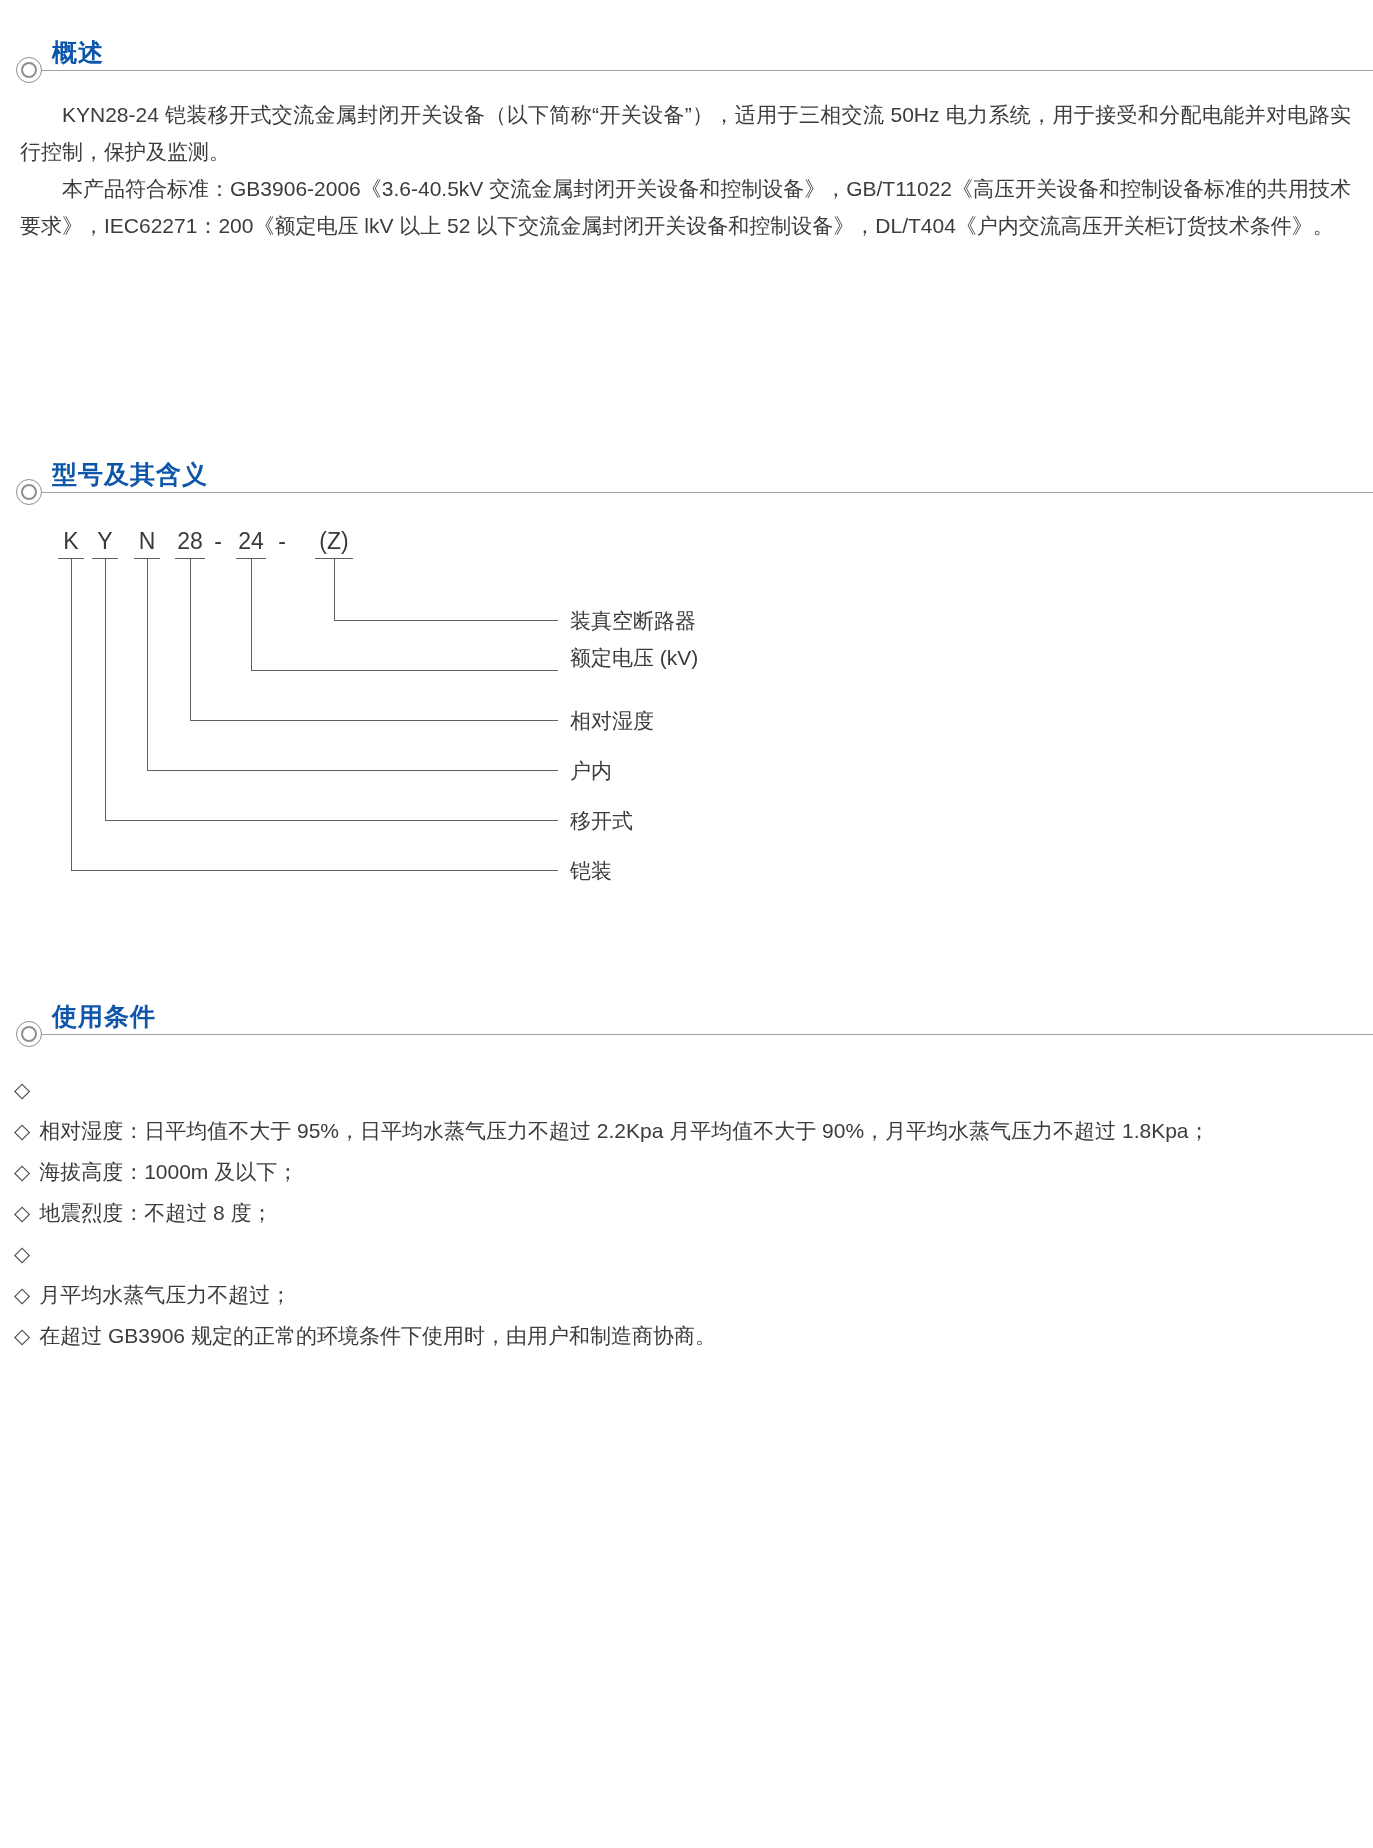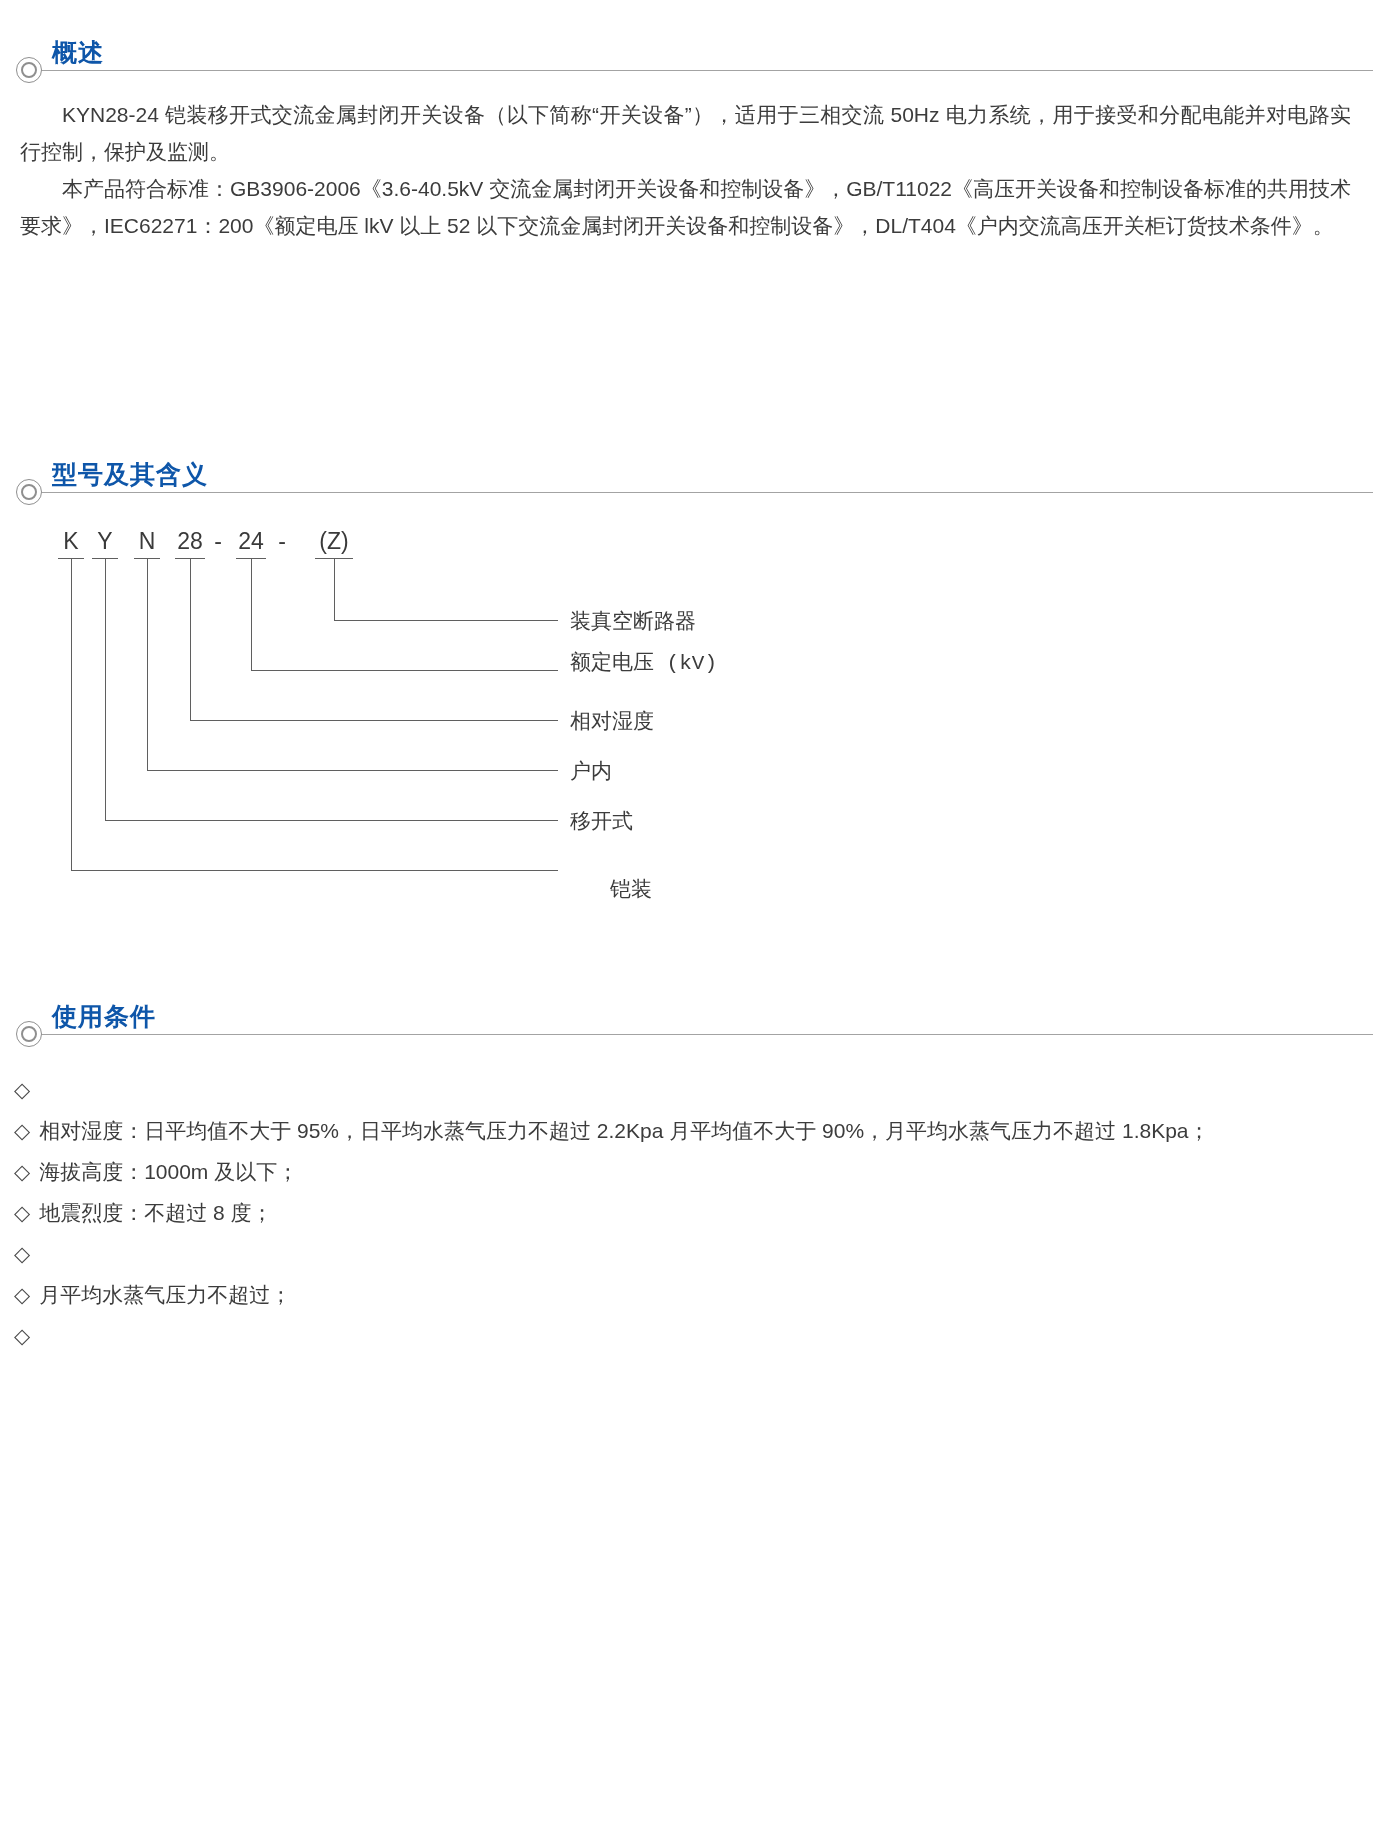--- a/index.html
+++ b/index.html
@@ -108,25 +108,25 @@
     <div class="vline" style="left:71px;height:311px;"></div>
 
     <div class="hline" style="left:334px;top:100px;width:224px;"></div>
     <div class="hline" style="left:251px;top:150px;width:307px;"></div>
     <div class="hline" style="left:190px;top:200px;width:368px;"></div>
     <div class="hline" style="left:147px;top:250px;width:411px;"></div>
     <div class="hline" style="left:105px;top:300px;width:453px;"></div>
     <div class="hline" style="left:71px;top:350px;width:487px;"></div>
 
     <span class="diagram-label" style="top:87px;">装真空断路器</span>
-    <span class="diagram-label" style="top:130px;font-family:Liberation Mono, monospace;">额定电压 (kV)</span>
+    <span class="diagram-label" style="top:124px;">额定电压 (kV)</span>
     <span class="diagram-label" style="top:187px;">相对湿度</span>
     <span class="diagram-label" style="top:237px;">户内</span>
     <span class="diagram-label" style="top:287px;">移开式</span>
-    <span class="diagram-label" style="top:355px;margin-left:40px;">铠装</span>
+    <span class="diagram-label" style="top:337px;">铠装</span>
   </div>
 
   <div class="section-header" style="top:1000px;">
     <div class="sh-rule"></div>
     <div class="sh-circle">
       <div class="sh-circle-inner"></div>
     </div>
     <h2 class="sh-title">使用条件</h2>
   </div>
 
@@ -148,16 +148,17 @@
     </div>
     <div class="cond-row">
       <span class="cond-diamond">◇</span>
     </div>
     <div class="cond-row">
       <span class="cond-diamond">◇</span>
       <span class="cond-text">月平均水蒸气压力不超过；</span>
     </div>
     <div class="cond-row">
       <span class="cond-diamond">◇</span>
+      <span class="cond-text">在超过 GB3906 规定的正常的环境条件下使用时，由用户和制造商协商。</span>
     </div>
   </div>
 
 </div>
 
 </body></html>

